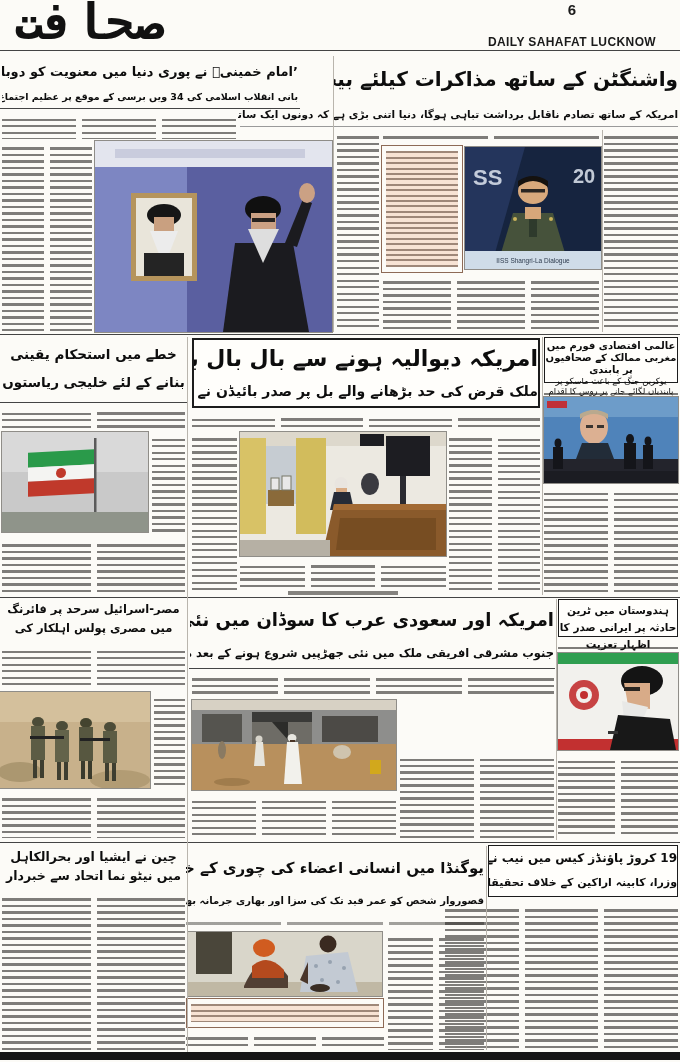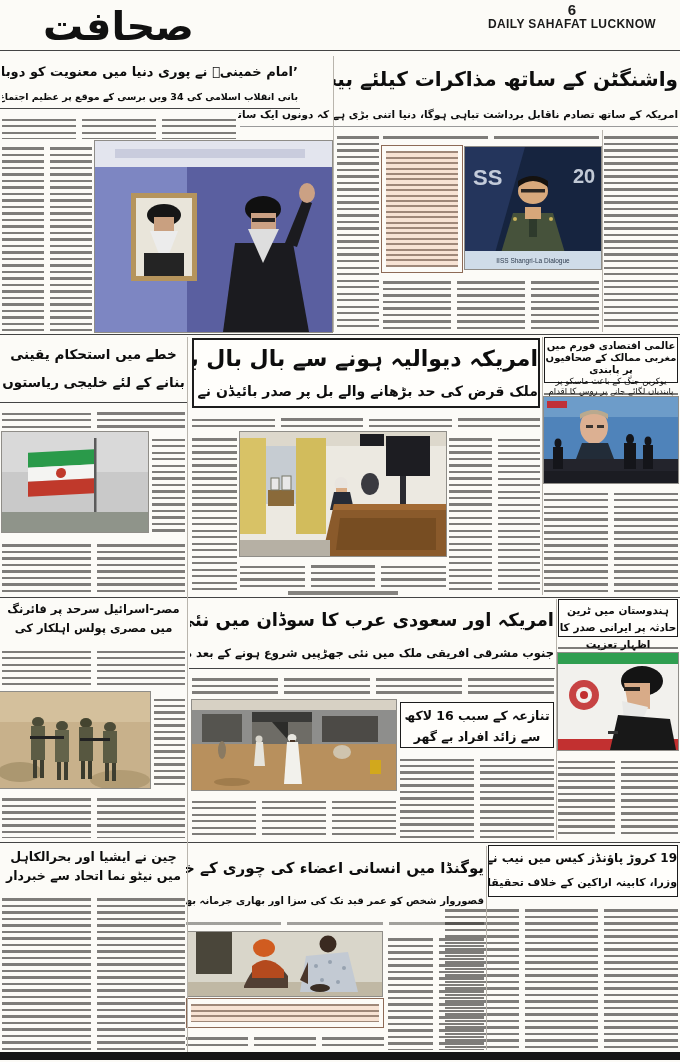--- a/index.html
+++ b/index.html
@@ -1,25 +1,25 @@
 <!DOCTYPE html>
 <html lang="ur"><head>
 <meta charset="utf-8">
 <style>
   html,body{margin:0;padding:0;background:#888;}
   .page{position:relative;width:680px;height:1062px;margin:0 auto;background:#fcfbf7;overflow:hidden;
         font-family:"DejaVu Sans",sans-serif;color:#111;}
   .abs{position:absolute;}
   
-  .masthead{position:absolute;left:14px;top:2px;width:180px;height:46px;font-size:40px;font-weight:bold;
-            direction:rtl;text-align:right;line-height:48px;letter-spacing:-1px;}
+  .masthead{position:absolute;left:14px;top:2px;width:180px;height:46px;font-size:50px;font-weight:bold;
+            direction:rtl;text-align:left;line-height:48px;letter-spacing:-1px;font-family:Liberation Mono, monospace;}
   .issue{position:absolute;left:468px;top:2px;width:208px;text-align:center;font-family:"Liberation Sans",sans-serif;color:#1a1a1a;}
   .pnum{font-size:15px;font-weight:bold;line-height:15px;}
   .pdate{font-size:19px;font-weight:bold;line-height:21px;}
-  .pname{font-size:12px;font-weight:bold;letter-spacing:.4px;line-height:14px;}
+  .pname{font-size:12px;font-weight:bold;letter-spacing:.4px;line-height:14px;margin-top:18px;}
   
   .hr{position:absolute;height:1px;background:#444;}
   .hr.lt{background:#9a9a9a;}
   .vr{position:absolute;width:1px;background:#b9b5ad;}
   
   .h{position:absolute;direction:rtl;font-weight:bold;color:#0d0d0d;text-align:center;overflow:hidden;
      white-space:nowrap;font-family:"DejaVu Sans",sans-serif;}
   .h.wrap{white-space:normal;}
   .box{border:1px solid #1c1c1c;background:#fffefb;box-sizing:border-box;}
   .bx2{border-width:2px;}
@@ -319,23 +319,20 @@
       <path d="M92 84 L95 42 L106 42 L110 84 Z" fill="#f2f1ec"></path>
 
       <path d="M62 66 L64 42 L71 42 L73 66 Z" fill="#e6e4dc"></path>
       <ellipse cx="67" cy="39" rx="3.5" ry="3.5" fill="#d8d5cc"></ellipse>
       <ellipse cx="30" cy="50" rx="4" ry="9" fill="#8a7a62"></ellipse>
       <rect x="178" y="60" width="11" height="14" fill="#d2a81c"></rect>
       <ellipse cx="150" cy="52" rx="9" ry="7" fill="#cfc4ae"></ellipse>
       <ellipse cx="40" cy="82" rx="18" ry="4" fill="#a07c4c"></ellipse>
     </svg>
   </div>
-  <div class="box abs" style="left:400px;top:702px;width:154px;height:46px">
-    <div class="h wrap" style="position:static;font-size:12.5px;line-height:21px;padding-top:2px;">تنازعہ کے سبب 16 لاکھ سے زائد افراد بے گھر</div>
-  </div>
   <div class="cols" style="left:400px;top:752px;width:154px;height:86px">
     <div class="tx"></div>
       <div class="tx"></div>
   </div>
   <div class="cols" style="left:192px;top:794px;width:204px;height:44px">
     <div class="tx"></div>
       <div class="tx"></div>
       <div class="tx"></div>
   </div>
 

